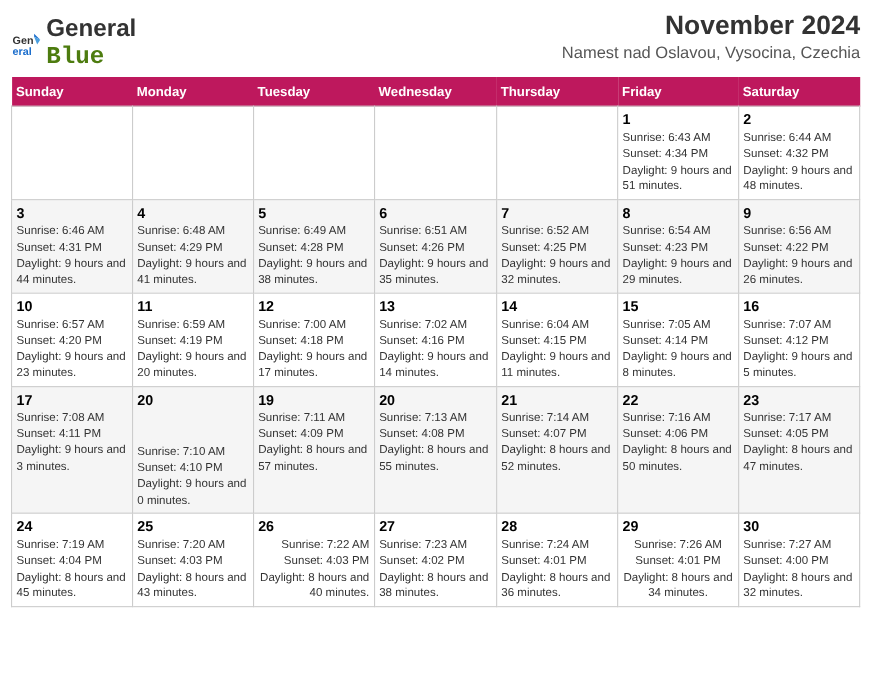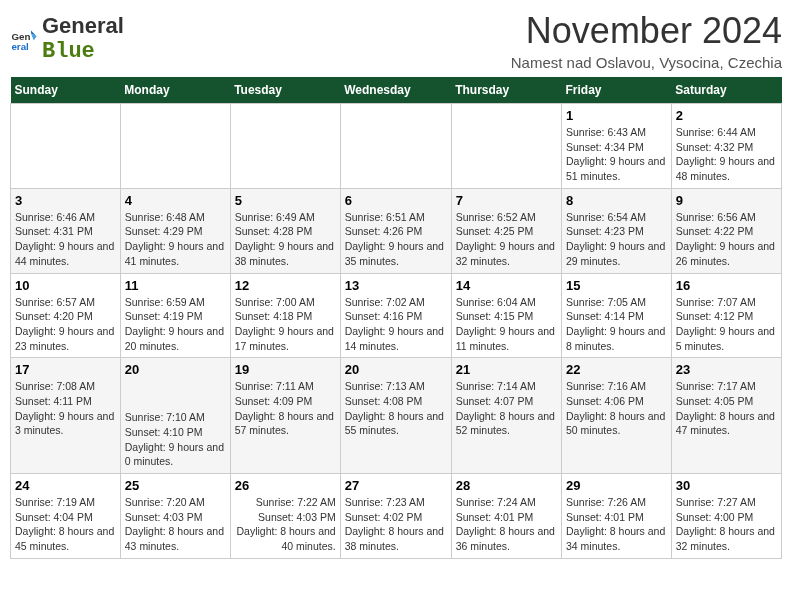--- a/index.html
+++ b/index.html
@@ -30,36 +30,36 @@
     .logo-blue { color: #4d7c0f; font-family: Liberation Mono, monospace; }
     .logo-icon {
       width: 28px;
       height: 28px;
       margin-right: 4px;
     }
     .title-block {
       text-align: right;
     }
     .month-title {
-      font-size: 36px;
-      font-weight: normal;
+      font-size: 24px;
+      font-weight: bold;
       color: #333;
     }
     .subtitle {
       font-size: 15px;
       color: #555;
       margin-top: 2px;
     }
     table {
       width: 100%;
       border-collapse: collapse;
       font-size: 11px;
     }
     th {
-      background-color: #14532d;
+      background-color: #be185d;
       color: #fff;
       padding: 6px 4px;
       text-align: left;
       font-size: 12px;
       font-weight: bold;
     }
     td {
       border: 1px solid #ccc;
       vertical-align: top;
       padding: 4px;
@@ -301,21 +301,21 @@
 Daylight: 8 hours and 38 minutes.</div>
         </td>
         <td>
           <span class="day-num">28</span>
           <div class="day-info" style="white-space: pre-line;">Sunrise: 7:24 AM
 Sunset: 4:01 PM
 Daylight: 8 hours and 36 minutes.</div>
         </td>
         <td>
           <span class="day-num">29</span>
-          <div class="day-info" style="white-space: pre-line;">Sunrise: 7:26 AM
+          <div class="day-info" style="white-space: pre-line; text-align: center;">Sunrise: 7:26 AM
 Sunset: 4:01 PM
 Daylight: 8 hours and 34 minutes.</div>
         </td>
         <td>
           <span class="day-num">30</span>
           <div class="day-info" style="white-space: pre-line;">Sunrise: 7:27 AM
 Sunset: 4:00 PM
 Daylight: 8 hours and 32 minutes.</div>
         </td>
       </tr>

